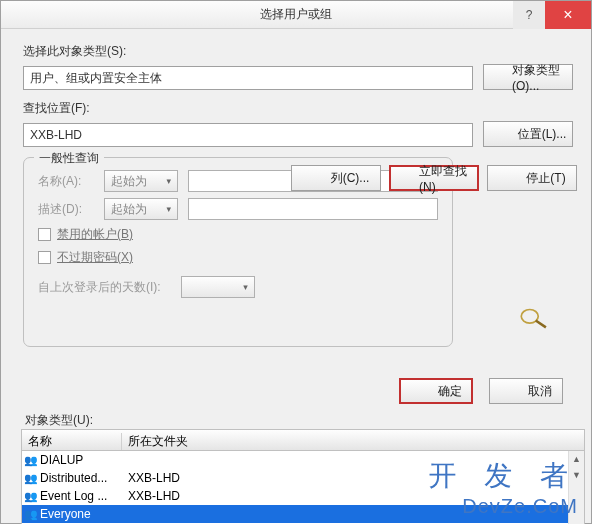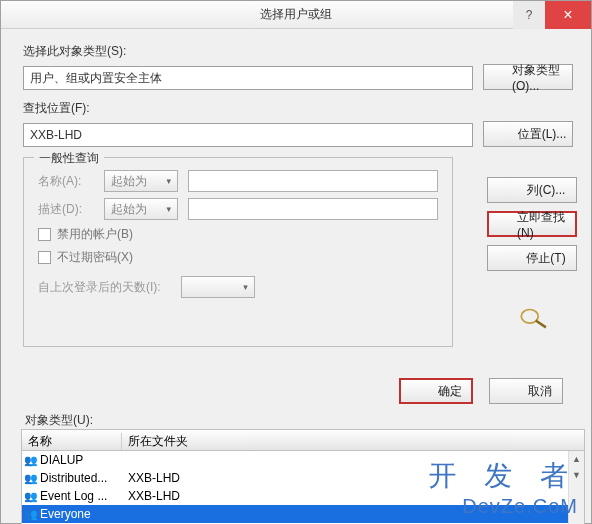--- a/index.html
+++ b/index.html
@@ -15,23 +15,23 @@
   .row { display: flex; gap: 10px; align-items: flex-end; margin-bottom: 10px; }
   .txtbox { flex: 1; height: 24px; border: 1px solid #a0a0a0; background: #fff; padding: 0 6px; font-size: 12px; color: #333; display: flex; align-items: center; }
   .btn { width: 90px; height: 26px; border: 1px solid #a0a0a0; background: linear-gradient(#fefefe,#e8e8e8); font-size: 12px; color: #222; display: flex; align-items: center; justify-content: center; cursor: pointer; padding-left: 28px; }
   .fieldset { border: 1px solid #c0c0c0; padding: 12px 14px 14px 14px; margin-top: 4px; position: relative; }
   .fieldset .legend { position: absolute; top: -8px; left: 10px; background: #f0f0f0; padding: 0 5px; font-size: 12px; color: #333; }
   .frow { display: flex; align-items: center; gap: 10px; margin-bottom: 6px; }
   .greylbl { color: #9a9a9a; width: 56px; font-size: 12px; }
   .select { width: 74px; height: 22px; border: 1px solid #b0b0b0; background: linear-gradient(#fefefe,#e8e8e8); display: flex; align-items: center; justify-content: space-between; padding: 0 6px; color: #888; font-size: 12px; }
   .select .arr { font-size: 9px; color: #666; }
   .txtin { flex: 1; height: 22px; border: 1px solid #b0b0b0; background: #fff; }
-  .chk { display: flex; align-items: center; gap: 6px; color: #777; font-size: 12px; margin-bottom: 6px; }
+  .chk { display: flex; align-items: center; gap: 6px; color: #777; font-size: 12px; margin-bottom: 6px; text-decoration: underline; }
   .chkbox { width: 13px; height: 13px; border: 1px solid #a0a0a0; background: #fff; }
-  .rightcol { position: absolute; right: 22px; top: 180px; display: flex; flex-direction: column; gap: 8px; margin-top: 12px; }
+  .rightcol { position: absolute; right: 22px; top: 180px; display: flex; flex-direction: row; gap: 8px; }
   .btn.hl { border: 2px solid #c23030; }
   .searchicon { position:absolute; right:40px; top:300px; width:34px; height:26px; }
   .searchicon svg { width: 34px; height: 26px; }
   .bottomrow { display:flex; justify-content:flex-end; gap:16px; padding: 8px 28px 4px 0; }
   .okbtn { width: 74px; border: 2px solid #c23030; }
   .cancelbtn { width:74px; }
   .listarea { margin: 0 6px 0 20px; height: 130px; }
   .listhdr { display: flex; background: linear-gradient(#fefefe,#e5e5e5); border: 1px solid #c0c0c0; height: 22px; align-items: flex-end; }
   .listhdr .col1 { width: 100px; padding-left: 6px; border-right: 1px solid #d0d0d0; font-size: 12px; }
   .listhdr .col2 { flex: 1; padding-left: 6px; font-size: 12px; }
@@ -70,21 +70,21 @@
       <div class="btn">对象类型(O)...</div>
     </div>
 
     <span class="lbl">查找位置(F):</span>
     <div class="row">
       <div class="txtbox">XXB-LHD</div>
       <div class="btn">位置(L)...</div>
     </div>
 
     <div class="fieldset-wrap">
-      <div class="fieldset" style="width:430px; height:190px;">
+      <div class="fieldset" style="width:430px; height:190px;border-radius:7px;">
         <span class="legend">一般性查询</span>
 
         <div class="frow">
           <span class="greylbl">名称(A):</span>
           <div class="select">
             <span>起始为</span>
             <span class="arr">▾</span>
           </div>
           <input class="txtin" style="">
         </div>

